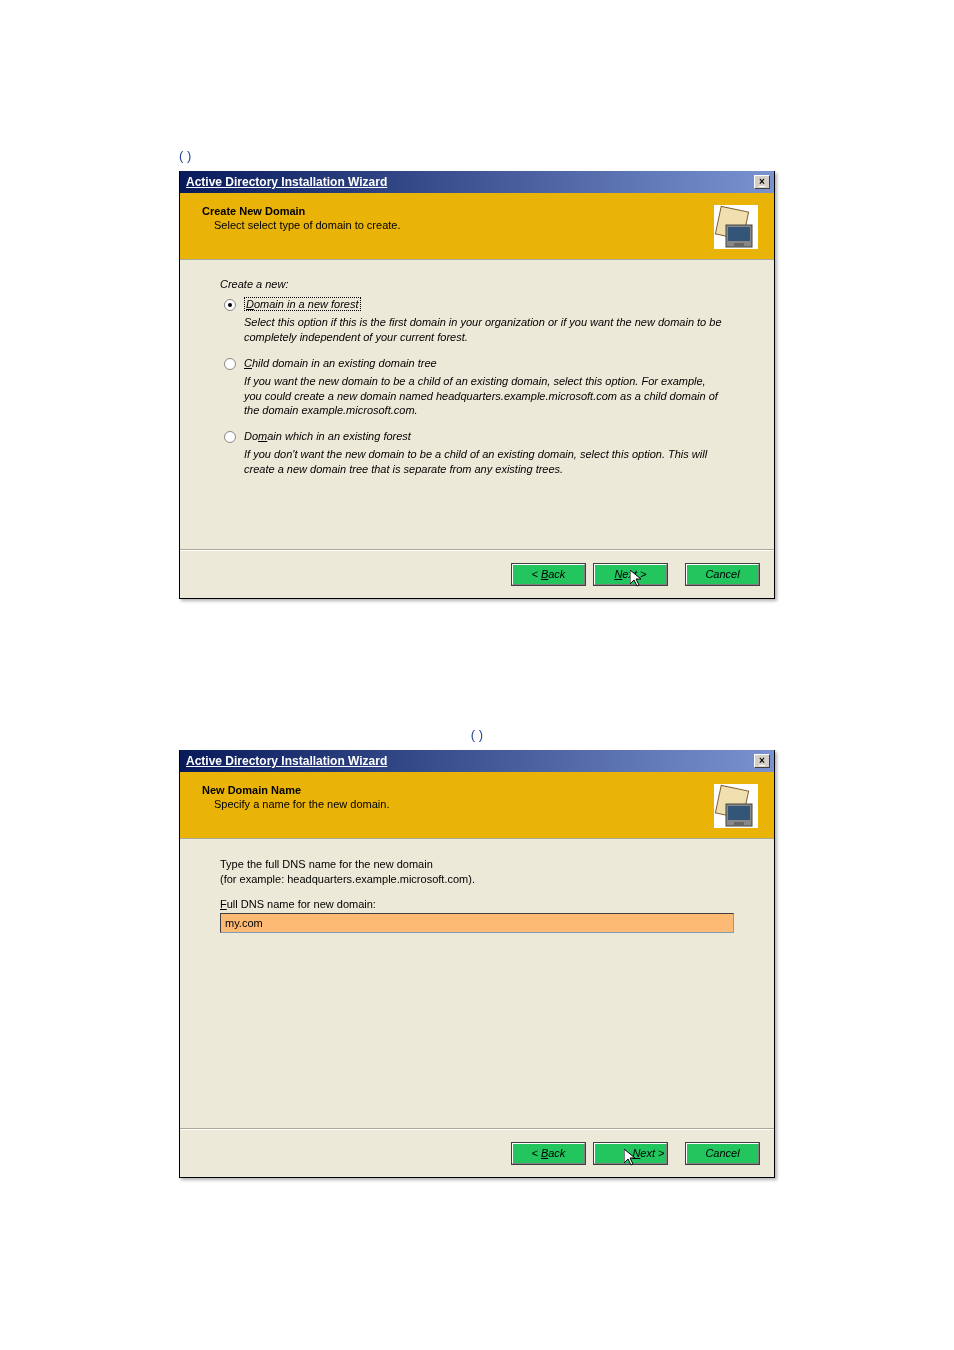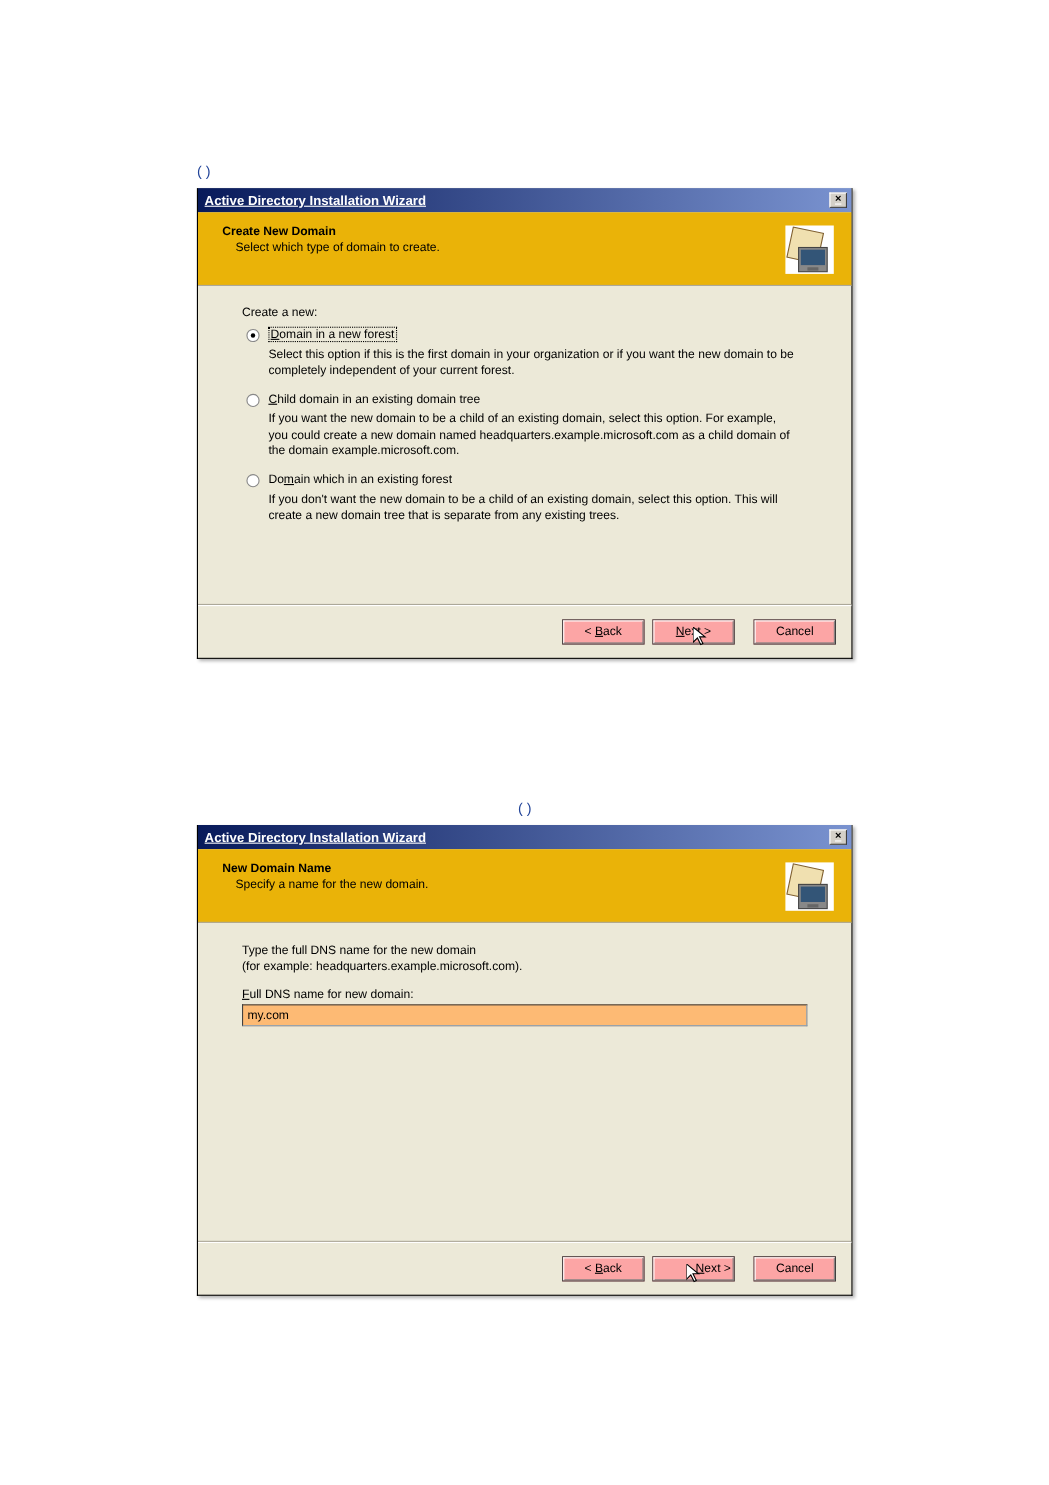--- a/index.html
+++ b/index.html
@@ -74,20 +74,21 @@
       width: 44px;
       height: 44px;
       background: #fff;
       position: relative;
       flex-shrink: 0;
     }
     .header-icon svg { width: 44px; height: 44px; }
     .body-panel {
       padding: 18px 40px 4px 40px;
       min-height: 290px;
+      font-style: italic;
     }
     .body-panel-2 {
       padding: 18px 40px 12px 40px;
       min-height: 290px;
     }
     .body-panel .lead { margin-bottom: 8px; }
     .radio-row {
       display: flex;
       align-items: flex-start;
       margin-bottom: 4px;
@@ -142,29 +143,30 @@
       top: -2px;
       left: 0;
       right: 0;
       height: 1px;
       background: #aca899;
     }
     .btn {
       display: inline-block;
       width: 75px;
       height: 23px;
-      background: #fca5a5;
+      background: #22c55e;
       border: 1px solid #404040;
       position: relative;
       font-size: 11px;
       line-height: 20px;
       text-align: center;
       margin-left: 4px;
       vertical-align: middle;
       cursor: pointer;
+      font-style: italic;
     }
     .btn::before {
       content: '';
       position: absolute;
       inset: 0;
       border-top: 1px solid #fff;
       border-left: 1px solid #fff;
       border-right: 1px solid #808080;
       border-bottom: 1px solid #808080;
       pointer-events: none;
@@ -202,21 +204,21 @@
   <div class="caption">(          )</div>
 
   <div class="dialog">
     <div class="titlebar">
       <span>Active Directory Installation Wizard</span>
       <span class="close-btn">×</span>
     </div>
     <div class="header-panel">
       <div class="header-text">
         <div class="main-title">Create New Domain</div>
-        <div class="subtitle">Select which type of domain to create.</div>
+        <div class="subtitle">Select select type of domain to create.</div>
       </div>
       <div class="header-icon">
         <svg viewBox="0 0 44 44">
           <rect x="4" y="4" width="28" height="28" fill="#f0e0b0" stroke="#806030" transform="rotate(12 18 18)"></rect>
           <rect x="12" y="20" width="26" height="22" fill="#888" stroke="#444"></rect>
           <rect x="14" y="22" width="22" height="14" fill="#335577"></rect>
           <rect x="20" y="38" width="10" height="3" fill="#666"></rect>
         </svg>
       </div>
     </div>

